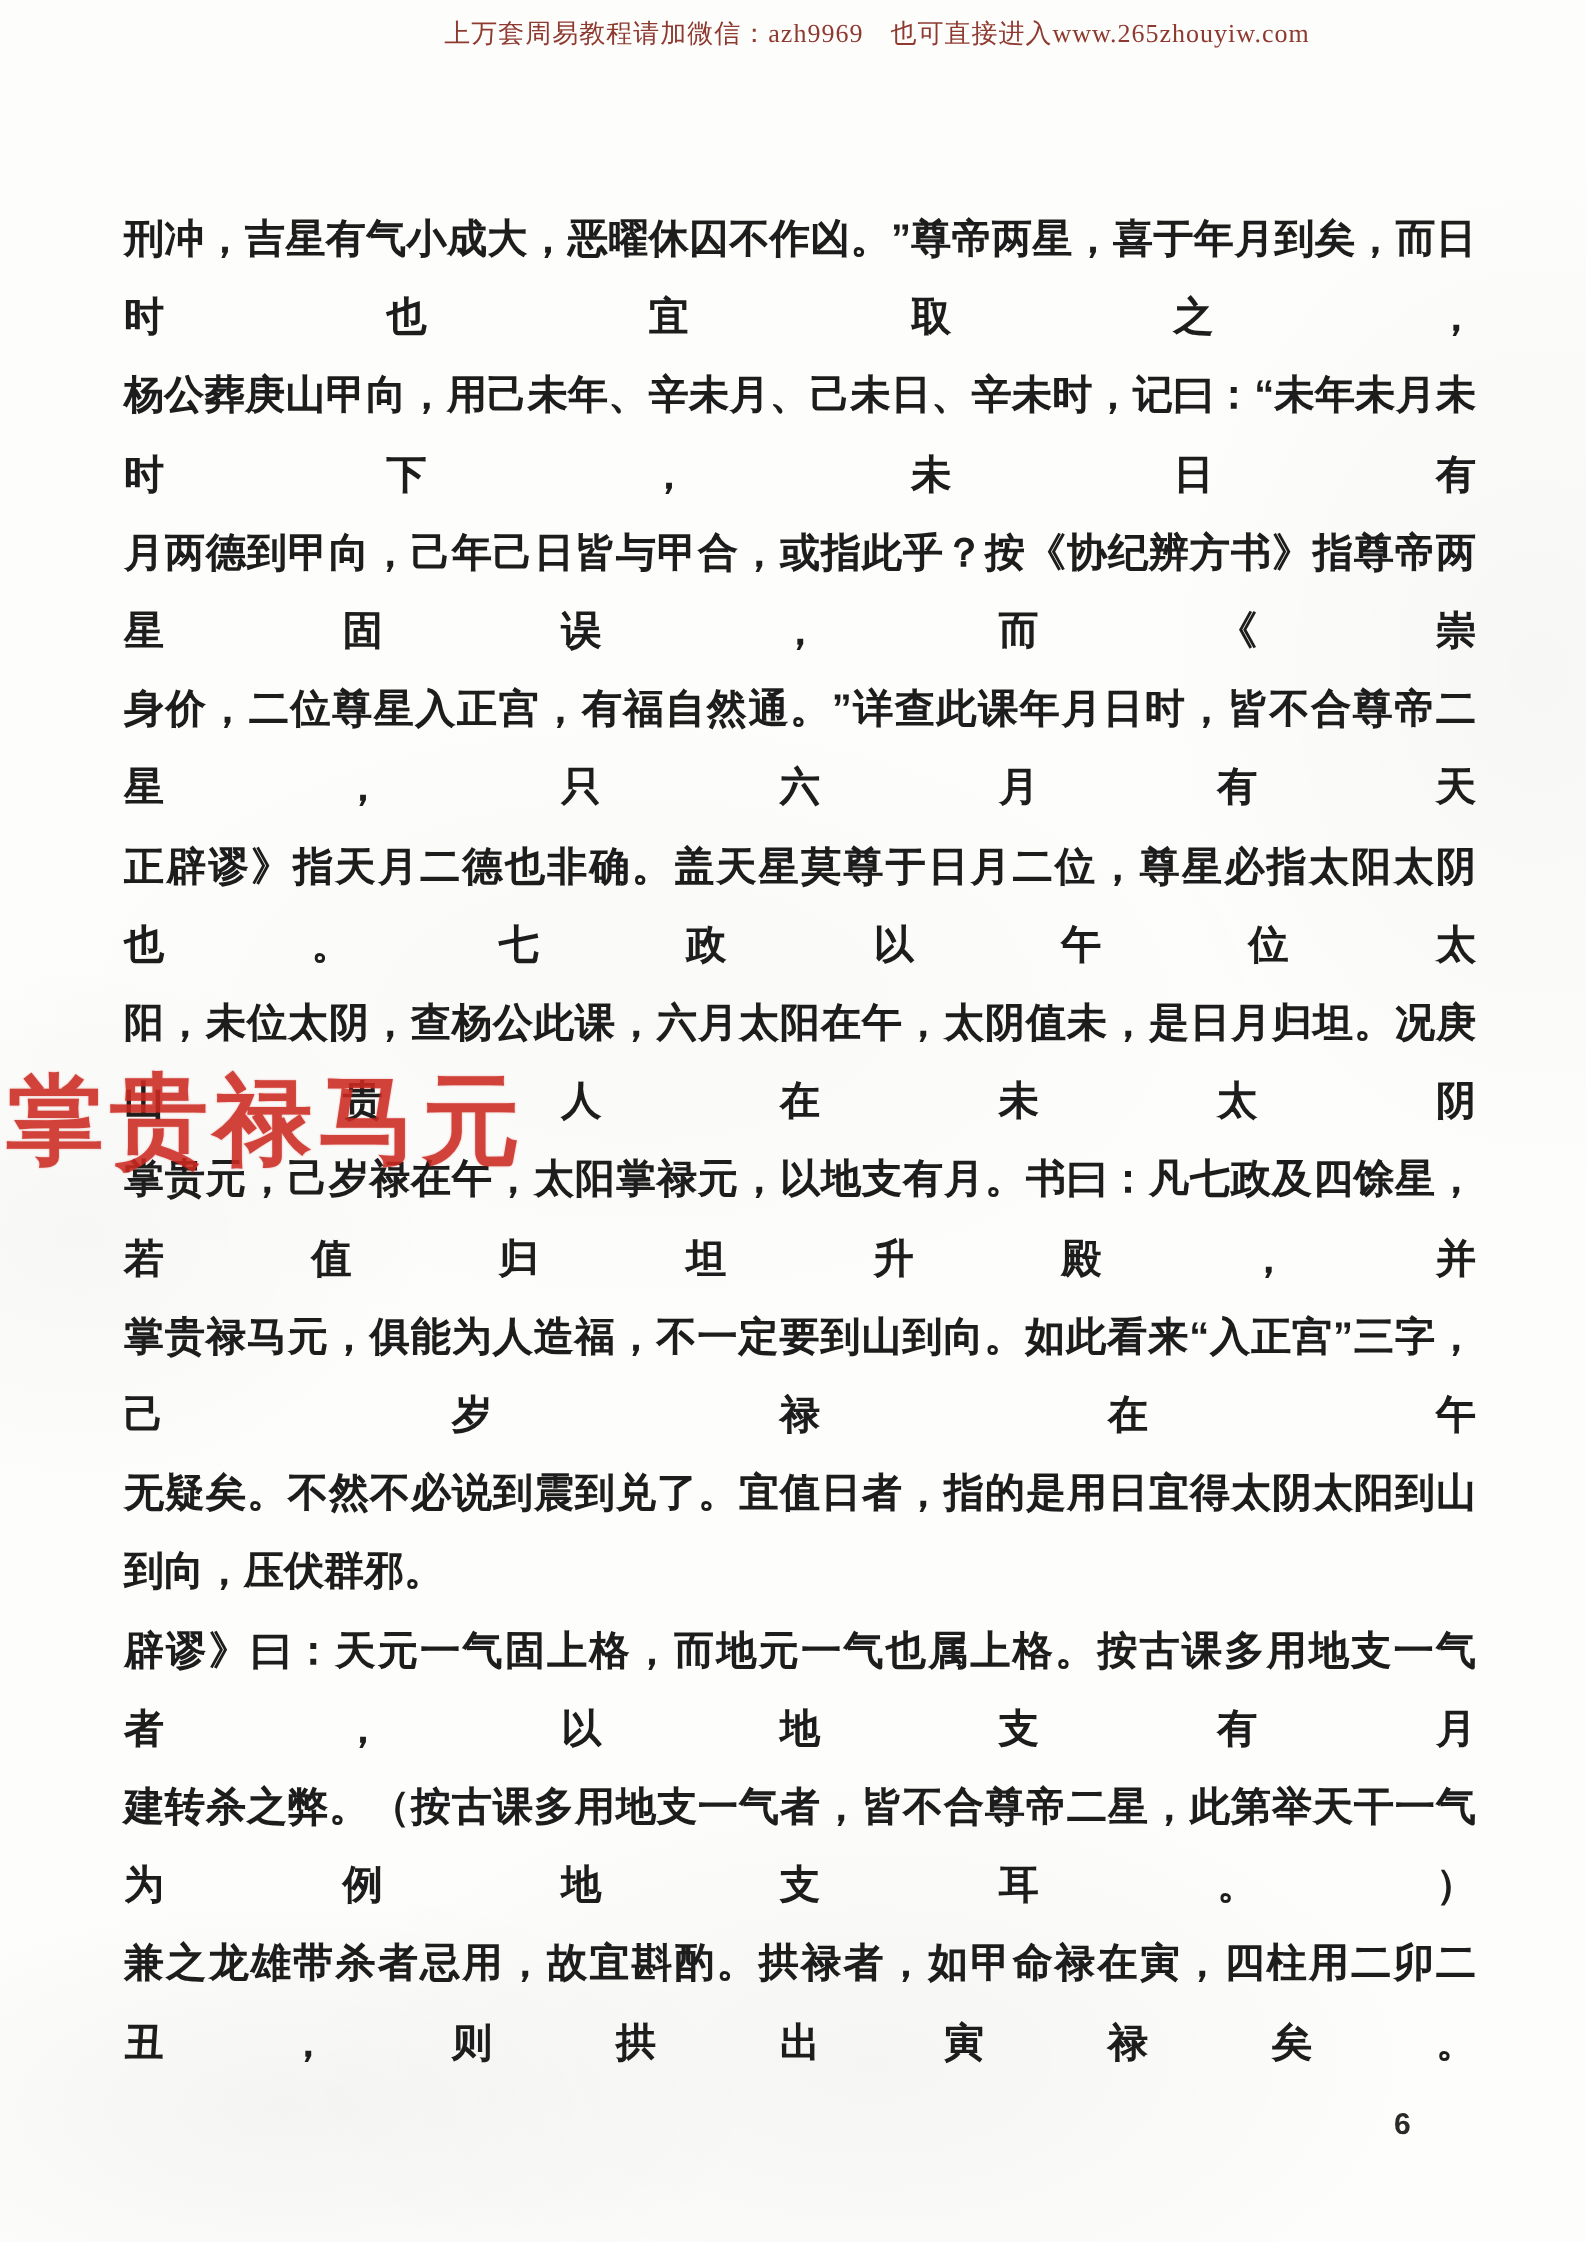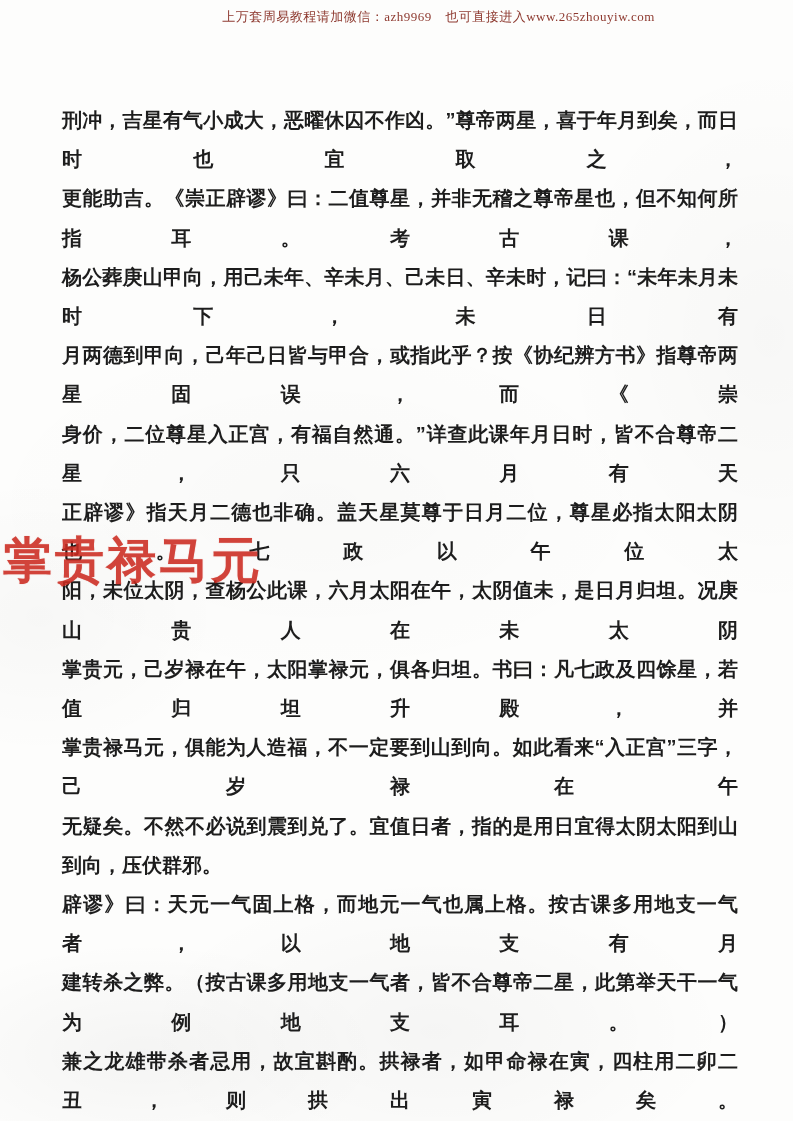--- a/index.html
+++ b/index.html
@@ -67,27 +67,26 @@
     color: #2a2a2a;
   }
 </style>
 </head>
 <body>
 
 <div class="page-header">上万套周易教程请加微信：azh9969　也可直接进入www.265zhouyiw.com</div>
 
 <div class="body-text">
     <div class="text-line">刑冲，吉星有气小成大，恶曜休囚不作凶。”尊帝两星，喜于年月到矣，而日时也宜取之，</div>
-    <div class="text-line">更能助吉。《崇正辟谬》曰：二值尊星，并非无稽之尊帝星也，但不知何所指耳。考古课，</div>
     <div class="text-line">杨公葬庚山甲向，用己未年、辛未月、己未日、辛未时，记曰：“未年未月未时下，未日有</div>
     <div class="text-line">月两德到甲向，己年己日皆与甲合，或指此乎？按《协纪辨方书》指尊帝两星固误，而《崇</div>
     <div class="text-line">身价，二位尊星入正宫，有福自然通。”详查此课年月日时，皆不合尊帝二星，只六月有天</div>
     <div class="text-line">正辟谬》指天月二德也非确。盖天星莫尊于日月二位，尊星必指太阳太阴也。七政以午位太</div>
     <div class="text-line">阳，未位太阴，查杨公此课，六月太阳在午，太阴值未，是日月归坦。况庚山贵人在未太阴</div>
-    <div class="text-line">掌贵元，己岁禄在午，太阳掌禄元，俱各归坦。书曰：凡七政及四馀星，若值归坦升殿，并</div>
+    <div class="text-line">掌贵元，己岁禄在午，太阳掌禄元，以地支有月。书曰：凡七政及四馀星，若值归坦升殿，并</div>
     <div class="text-line">掌贵禄马元，俱能为人造福，不一定要到山到向。如此看来“入正宫”三字，己岁禄在午</div>
     <div class="text-line last">无疑矣。不然不必说到震到兑了。宜值日者，指的是用日宜得太阴太阳到山到向，压伏群邪。</div>
     <div class="text-line">辟谬》曰：天元一气固上格，而地元一气也属上格。按古课多用地支一气者，以地支有月</div>
     <div class="text-line">建转杀之弊。（按古课多用地支一气者，皆不合尊帝二星，此第举天干一气为例地支耳。）</div>
     <div class="text-line">兼之龙雄带杀者忌用，故宜斟酌。拱禄者，如甲命禄在寅，四柱用二卯二丑，则拱出寅禄矣。</div>
   </div>
 
 <div class="watermark">掌贵禄马元</div>
 
 <div class="page-number">6</div>

